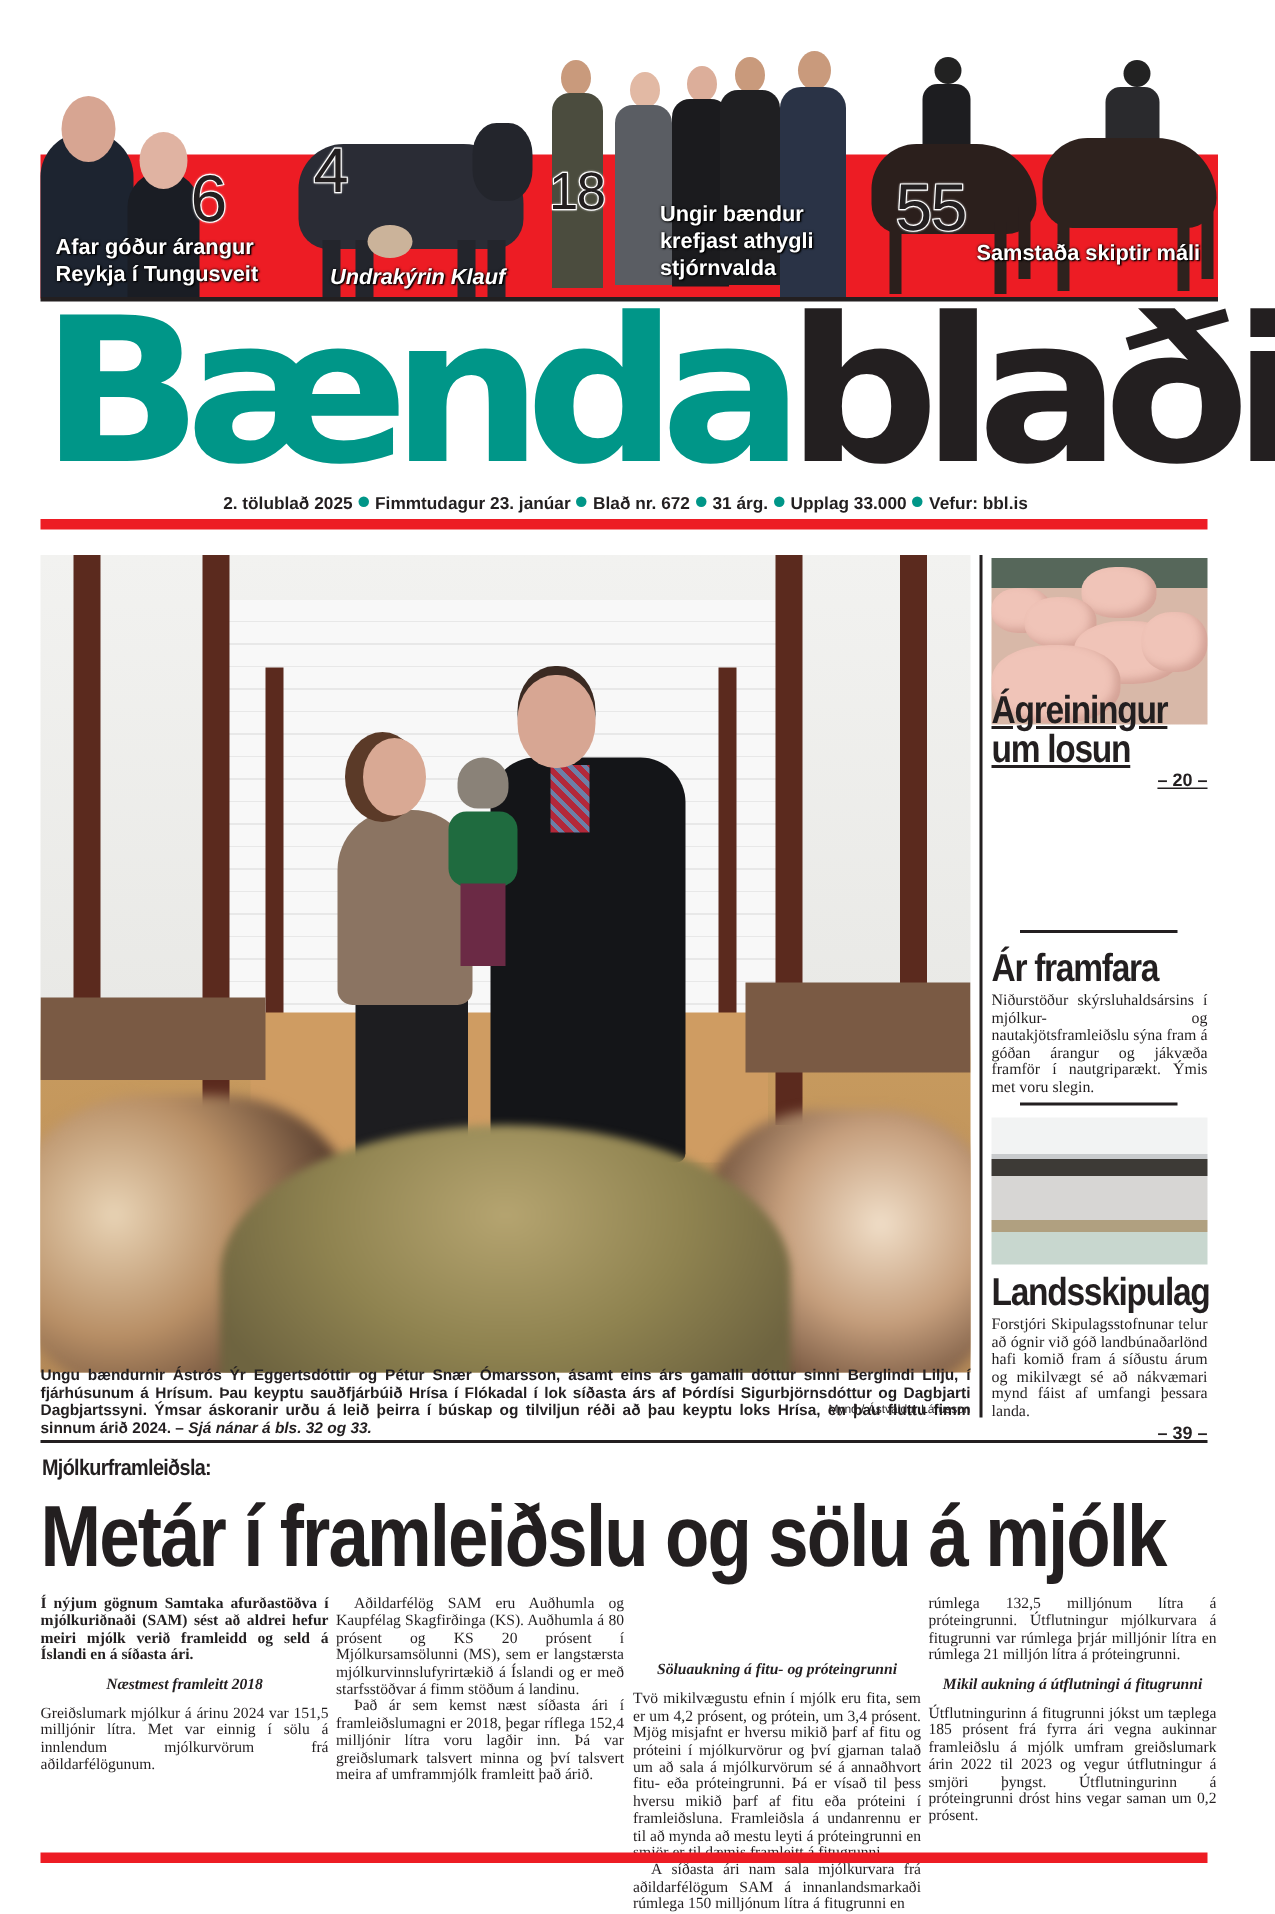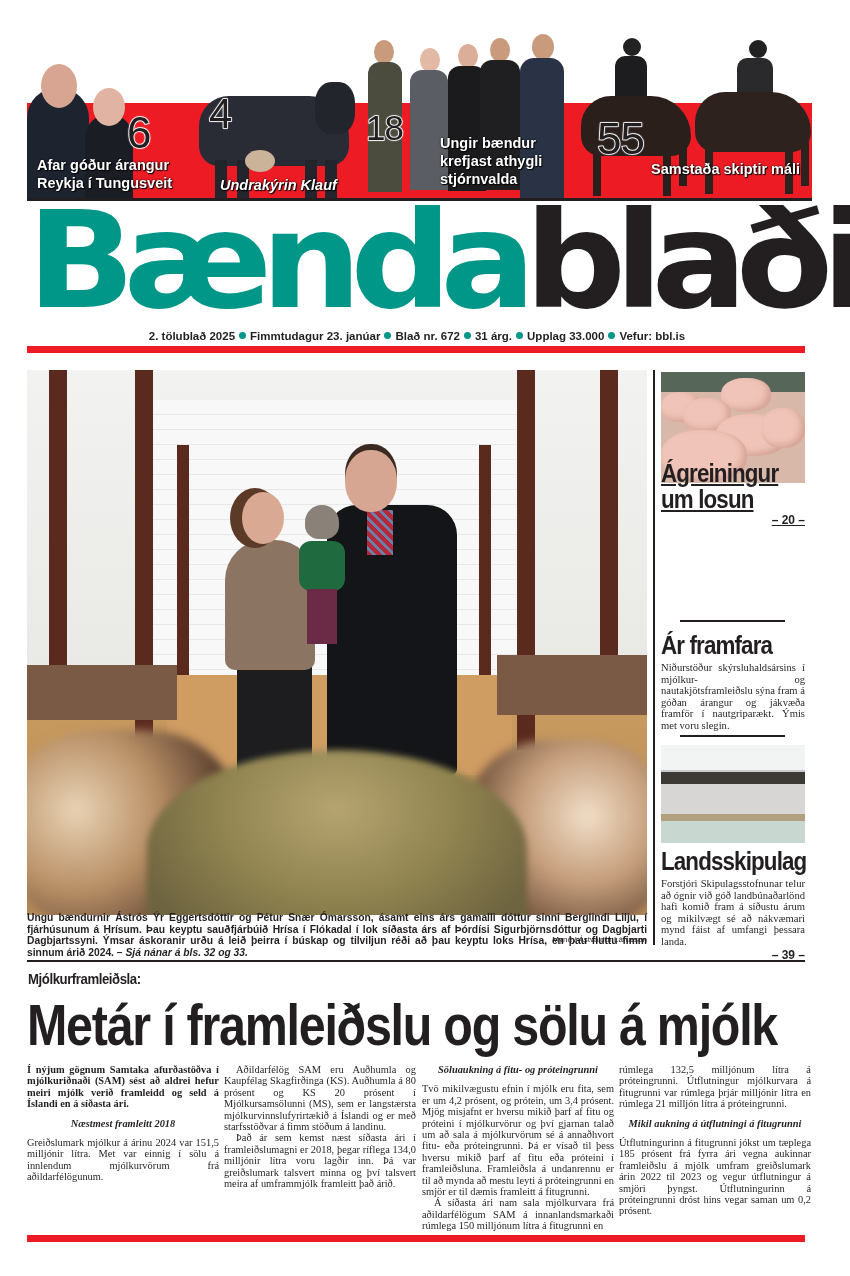--- a/index.html
+++ b/index.html
@@ -258,23 +258,23 @@
 <div class="headline">Metár í framleiðslu og sölu á mjólk</div>
 
 <div class="cols">
   <div class="col" style="left:0;">
     <p class="lead">Í nýjum gögnum Samtaka afurðastöðva í mjólkuriðnaði (SAM) sést að aldrei hefur meiri mjólk verið framleidd og seld á Íslandi en á síðasta ári.</p>
     <p class="sub">Næstmest framleitt 2018</p>
     <p>Greiðslumark mjólkur á árinu 2024 var 151,5 milljónir lítra. Met var einnig í sölu á innlendum mjólkurvörum frá aðildarfélögunum.</p>
   </div>
   <div class="col" style="left:197px;">
     <p class="indent">Aðildarfélög SAM eru Auðhumla og Kaupfélag Skagfirðinga (KS). Auðhumla á 80 prósent og KS 20 prósent í Mjólkursamsölunni (MS), sem er langstærsta mjólkurvinnslufyrirtækið á Íslandi og er með starfsstöðvar á fimm stöðum á landinu.</p>
-    <p class="indent">Það ár sem kemst næst síðasta ári í framleiðslumagni er 2018, þegar ríflega 134,0 milljónir lítra voru lagðir inn. Þá var greiðslumark talsvert minna og því talsvert meira af umframmjólk framleitt það árið.</p>
-  </div>
-  <div class="col" style="left:395px;">
+    <p class="indent">Það ár sem kemst næst síðasta ári í framleiðslumagni er 2018, þegar ríflega 152,4 milljónir lítra voru lagðir inn. Þá var greiðslumark talsvert minna og því talsvert meira af umframmjólk framleitt það árið.</p>
+  </div>
+  <div class="col" style="left:395px;margin-top:44px;">
     <p class="sub" style="margin-top:0;">Söluaukning á fitu- og próteingrunni</p>
     <p>Tvö mikilvægustu efnin í mjólk eru fita, sem er um 4,2 prósent, og prótein, um 3,4 prósent. Mjög misjafnt er hversu mikið þarf af fitu og próteini í mjólkurvörur og því gjarnan talað um að sala á mjólkurvörum sé á annaðhvort fitu- eða próteingrunni. Þá er vísað til þess hversu mikið þarf af fitu eða próteini í framleiðsluna. Framleiðsla á undanrennu er til að mynda að mestu leyti á próteingrunni en smjör er til dæmis framleitt á fitugrunni.</p>
     <p class="indent">Á síðasta ári nam sala mjólkurvara frá aðildarfélögum SAM á innanlandsmarkaði rúmlega 150 milljónum lítra á fitugrunni en</p>
   </div>
   <div class="col" style="left:592px;">
     <p>rúmlega 132,5 milljónum lítra á próteingrunni. Útflutningur mjólkurvara á fitugrunni var rúmlega þrjár milljónir lítra en rúmlega 21 milljón lítra á próteingrunni.</p>
     <p class="sub">Mikil aukning á útflutningi á fitugrunni</p>
     <p>Útflutningurinn á fitugrunni jókst um tæplega 185 prósent frá fyrra ári vegna aukinnar framleiðslu á mjólk umfram greiðslumark árin 2022 til 2023 og vegur útflutningur á smjöri þyngst. Útflutningurinn á próteingrunni dróst hins vegar saman um 0,2 prósent.</p>
   </div>
 </div>

